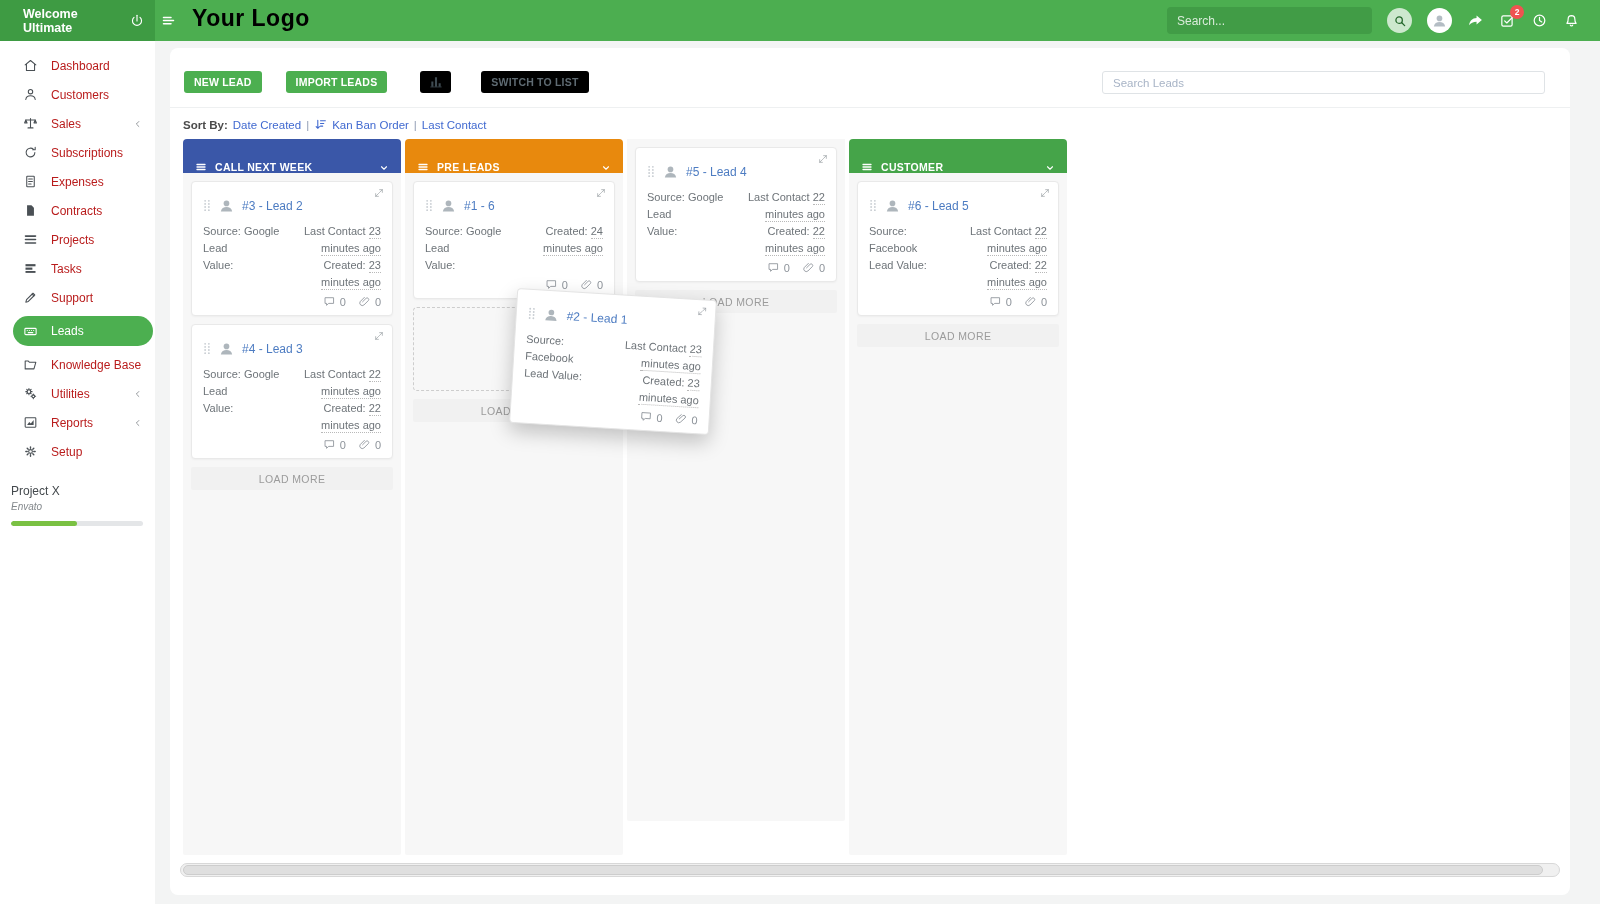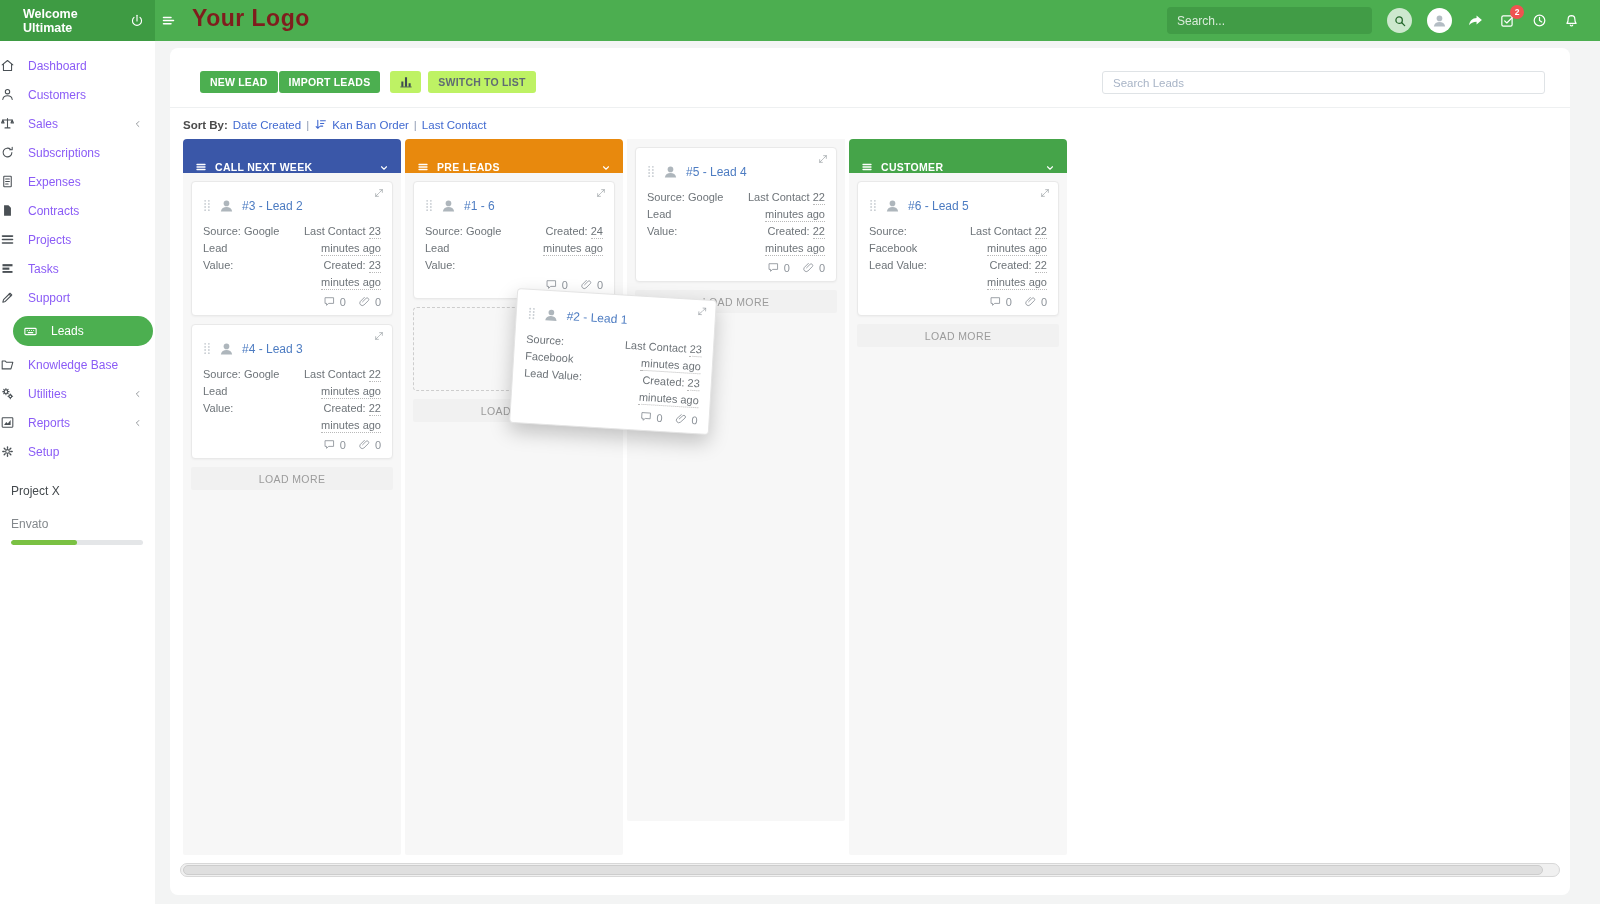--- a/index.html
+++ b/index.html
@@ -7,54 +7,54 @@
   body { font-family:"Liberation Sans","DejaVu Sans",sans-serif; }
   .app { position:relative; width:1600px; height:904px; background:#f3f4f4; }
   svg.ic { fill:none; stroke:currentColor; stroke-width:1.7; stroke-linecap:round; stroke-linejoin:round; display:block; }
 
   
   .topbar { position:absolute; left:0; top:0; width:1600px; height:41px; background:#4cae50; z-index:30;padding-left:20px; }
   .topbar-left { position:absolute; left:0; top:0; width:155px; height:41px; background:#3e9b43; display:flex; align-items:center; padding:0 10px 0 23px; }
   .welcome { color:#fff; font-size:12.5px; font-weight:bold; flex:1; }
   .power { width:16px; height:16px; color:#fff; }
   .menu-toggle { position:absolute; left:161px; top:13px; width:15px; height:15px; color:#fff; }
-  .logo { position:absolute; left:192px; top:5px; color:#7f1d1d; font-size:23px; font-weight:800; letter-spacing:.5px; }
+  .logo { position:absolute; left:192px; top:5px; color:#000000; font-size:23px; font-weight:800; letter-spacing:.5px; }
   .tb-right { position:absolute; right:20px; top:7px; height:27px; display:flex; align-items:center; gap:15px; }
   .tb-search { width:205px; height:27px; background:#419c46; border:none; border-radius:4px; color:#fff; font-size:12px; padding:0 10px; outline:none; }
   .tb-search::placeholder { color:rgba(255,255,255,.8); }
   .tb-circle { width:25px; height:25px; border-radius:50%; display:flex; align-items:center; justify-content:center; }
   .mag-circle { background:rgba(255,255,255,.72); color:#23662a; }
   .mag-circle svg { width:14px; height:14px; stroke-width:2.2; }
   .avatar-circle { background:#fff; color:#b4bdc4; }
   .avatar-circle svg { width:17px; height:17px; }
   .tb-ic { width:17px; height:17px; color:#fff; }
   .check-wrap { position:relative; }
   .badge { position:absolute; top:-7px; right:-8px; min-width:14px; height:14px; border-radius:50%; color:#fff; font-size:8.5px; font-weight:bold; display:flex; align-items:center; justify-content:center; }
 
   
   .sidebar { position:absolute; left:0; top:41px; width:155px; height:863px; background:#fff; z-index:20; padding-top:10px; }
-  .sitem { position:relative; height:29px; display:flex; align-items:center; cursor:pointer; color:#8b5cf6; }
+  .sitem { position:relative; height:29px; display:flex; align-items:center; padding-left:23px; cursor:pointer; color:#b91c1c; }
   .sitem svg.si { width:15px; height:15px; color:#4a5055; margin-right:13px; flex:0 0 auto; }
   .slabel { font-size:12px; }
   .schev { position:absolute; right:12px; width:10px; height:10px; color:#6a7076; stroke-width:2.4; }
   .sitem.active { margin:4px 0 4px 13px; width:140px; height:30px; border-radius:17px; color:#fff; padding-left:10px; }
   .sitem.active svg.si { color:#fff; }
   .sitem.active .slabel { font-weight:normal; }
   .project { margin:18px 0 0 11px; }
   .ptitle { font-size:12px; color:#44494d; }
-  .psub { font-size:12px; color:#83888c; margin-top:19px; }
+  .psub { font-size:10px; color:#83888c; margin-top:3px;font-style:italic; }
   .pbar { margin-top:9px; width:132px; height:5px; border-radius:3px; background:#e4e6e8; overflow:hidden; }
   .pfill { height:5px; border-radius:3px; background:#7ac143; }
 
   
   .main { position:absolute; left:170px; top:48px; width:1400px; height:847px; background:#fff; border-radius:8px; z-index:10; }
-  .toolbar { position:absolute; left:30px; top:23px; display:flex; gap:1px; align-items:center; }
+  .toolbar { position:absolute; left:14px; top:23px; display:flex; gap:24px; align-items:center; }
   .btn { height:22px; display:flex; align-items:center; padding:0 10px; border-radius:3px; font-size:10.5px; font-weight:bold; letter-spacing:.2px; cursor:pointer; border:none; }
   .btn-green { background:#4caf50; color:#fff; }
-  .btn-gray  { background:#bef264; color:#5f6b73; }
+  .btn-gray  { background:#000000; color:#5f6b73; }
   .btn-icon  { margin-left:9px; width:31px; justify-content:center; padding:0; color:#3f4b52; }
   .btn-icon svg { width:14px; height:14px; }
   .divider { position:absolute; left:0; top:59px; width:1400px; border-top:1px solid #eef0f1; }
   .sortrow { position:absolute; left:13px; top:70px; font-size:11.5px; color:#4b4b4b; display:flex; align-items:center; gap:5px; }
   .sortrow .lbl { font-weight:bold; }
   .sortrow a { color:#4069d0; text-decoration:none; cursor:pointer; }
   .sortrow .sep { color:#8f9bb3; }
   .sortrow svg { width:13px; height:13px; color:#4069d0; stroke-width:2; }
   .search-leads { position:absolute; left:932px; top:23px; width:443px; height:23px; border:1px solid #dfe3e6; border-radius:3px; font-size:11.5px; color:#444; padding:0 10px; outline:none; }
   .search-leads::placeholder { color:#a8b4c6; }

